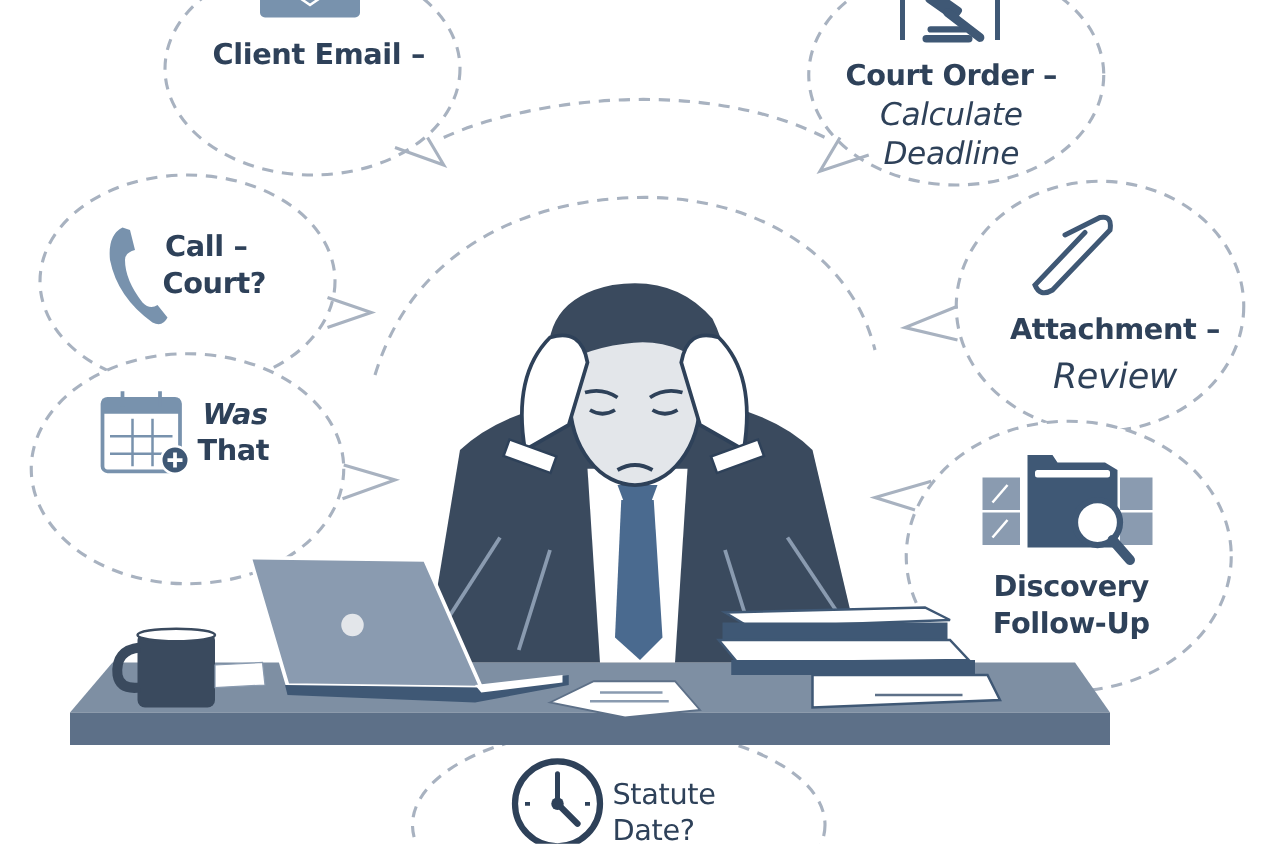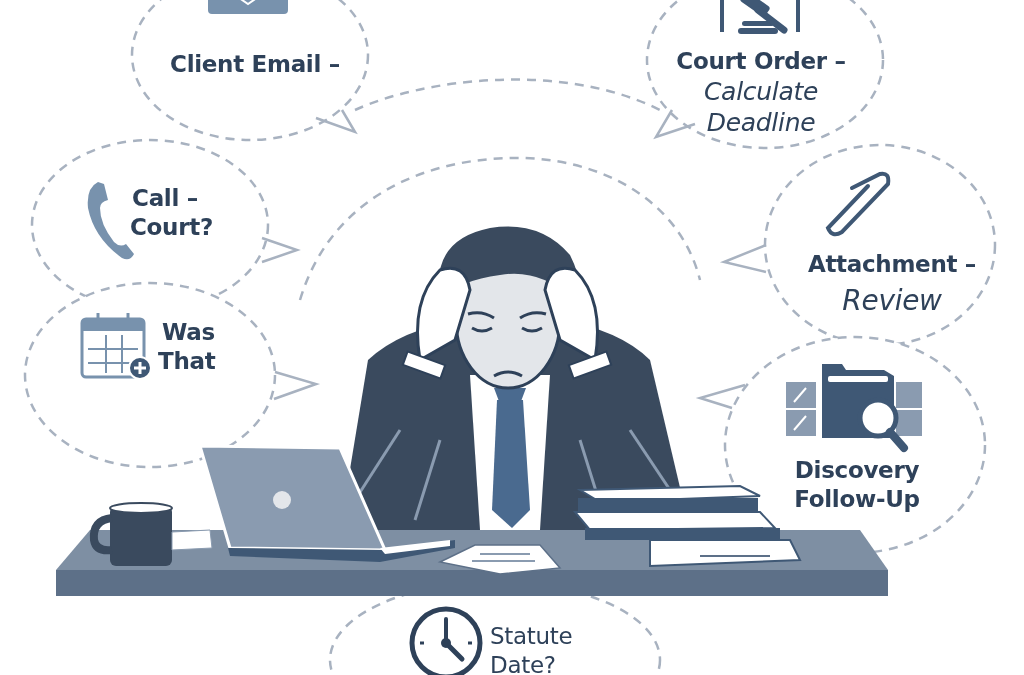--- a/index.html
+++ b/index.html
@@ -180,36 +180,36 @@
 
 <svg class="svgicon" style="left:408px; top:605px;" width="76" height="76" viewBox="0 0 76 76">
   <circle cx="38" cy="38" r="34" fill="#ffffff" stroke="#2e4159" stroke-width="5"></circle>
   <line x1="38" y1="38" x2="38" y2="14" stroke="#2e4159" stroke-width="4" stroke-linecap="round"></line>
   <line x1="38" y1="38" x2="54" y2="54" stroke="#2e4159" stroke-width="5" stroke-linecap="round"></line>
   <circle cx="38" cy="38" r="5" fill="#2e4159"></circle>
   <line x1="12" y1="38" x2="16" y2="38" stroke="#2e4159" stroke-width="3"></line>
   <line x1="60" y1="38" x2="64" y2="38" stroke="#2e4159" stroke-width="3"></line>
 </svg>
 
-<div class="bubble-text" style="left:160px; top:30px; width:190px;margin-top:20px;">
+<div class="bubble-text" style="left:160px; top:30px; width:190px;">
   <span class="line">Client Email –</span>
 </div>
 
 <div class="bubble-text" style="left:656px; top:47px; width:210px;">
   <span class="line">Court Order –</span>
   <span class="sub">Calculate Deadline</span>
 </div>
 
 <div class="bubble-text" style="left:130px; top:184px; width:70px;">
   <span class="line">Call –</span>
   <span class="line">Court?</span>
 </div>
 
 <div class="bubble-text" style="left:78px; top:318px; width:200px; text-align:left;">
-  <span class="line" style="padding-left:84px;">Was</span>
+  <span class="line" style="padding-left:84px;font-style:italic;">Was</span>
   <span class="line" style="padding-left:80px;">That</span>
 </div>
 
 <div class="bubble-text" style="left:792px; top:250px; width:200px;">
   <span class="line">Attachment –</span>
   <span class="sub" style="font-size:28px; margin-top:4px;">Review</span>
 </div>
 
 <div class="bubble-text" style="left:772px; top:456px; width:170px; font-weight:bold;">
   <span class="line">Discovery</span>

